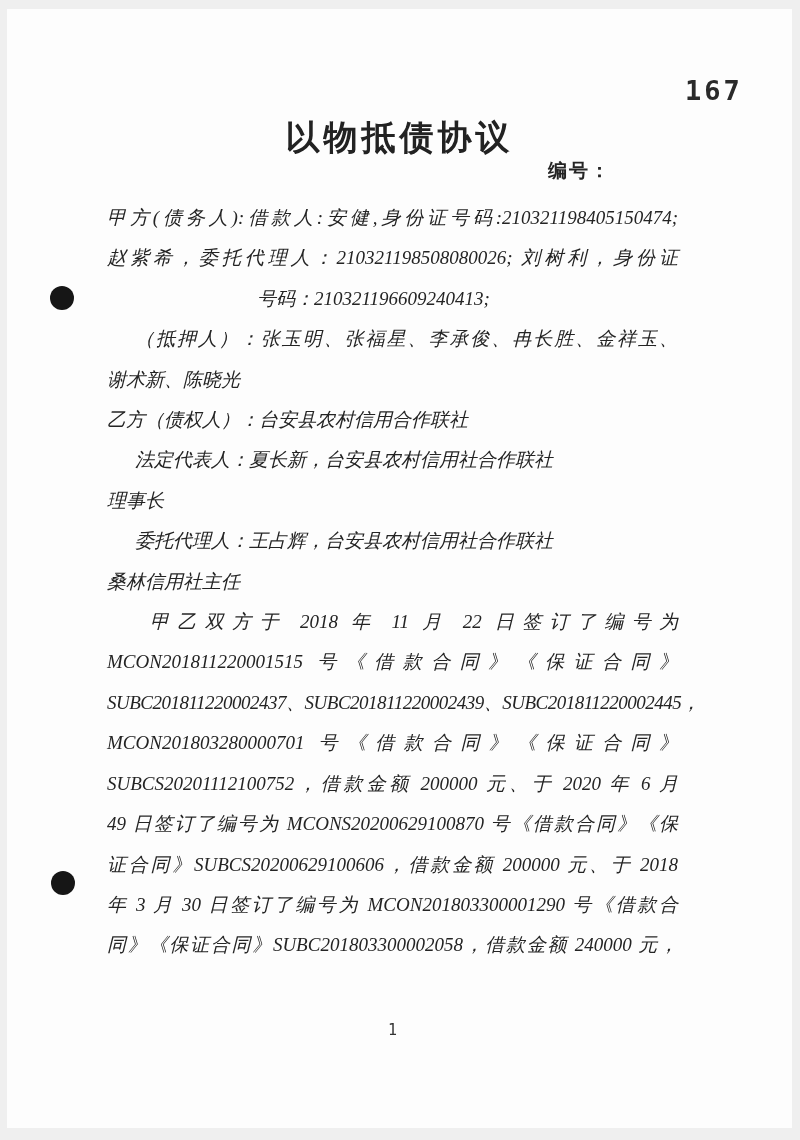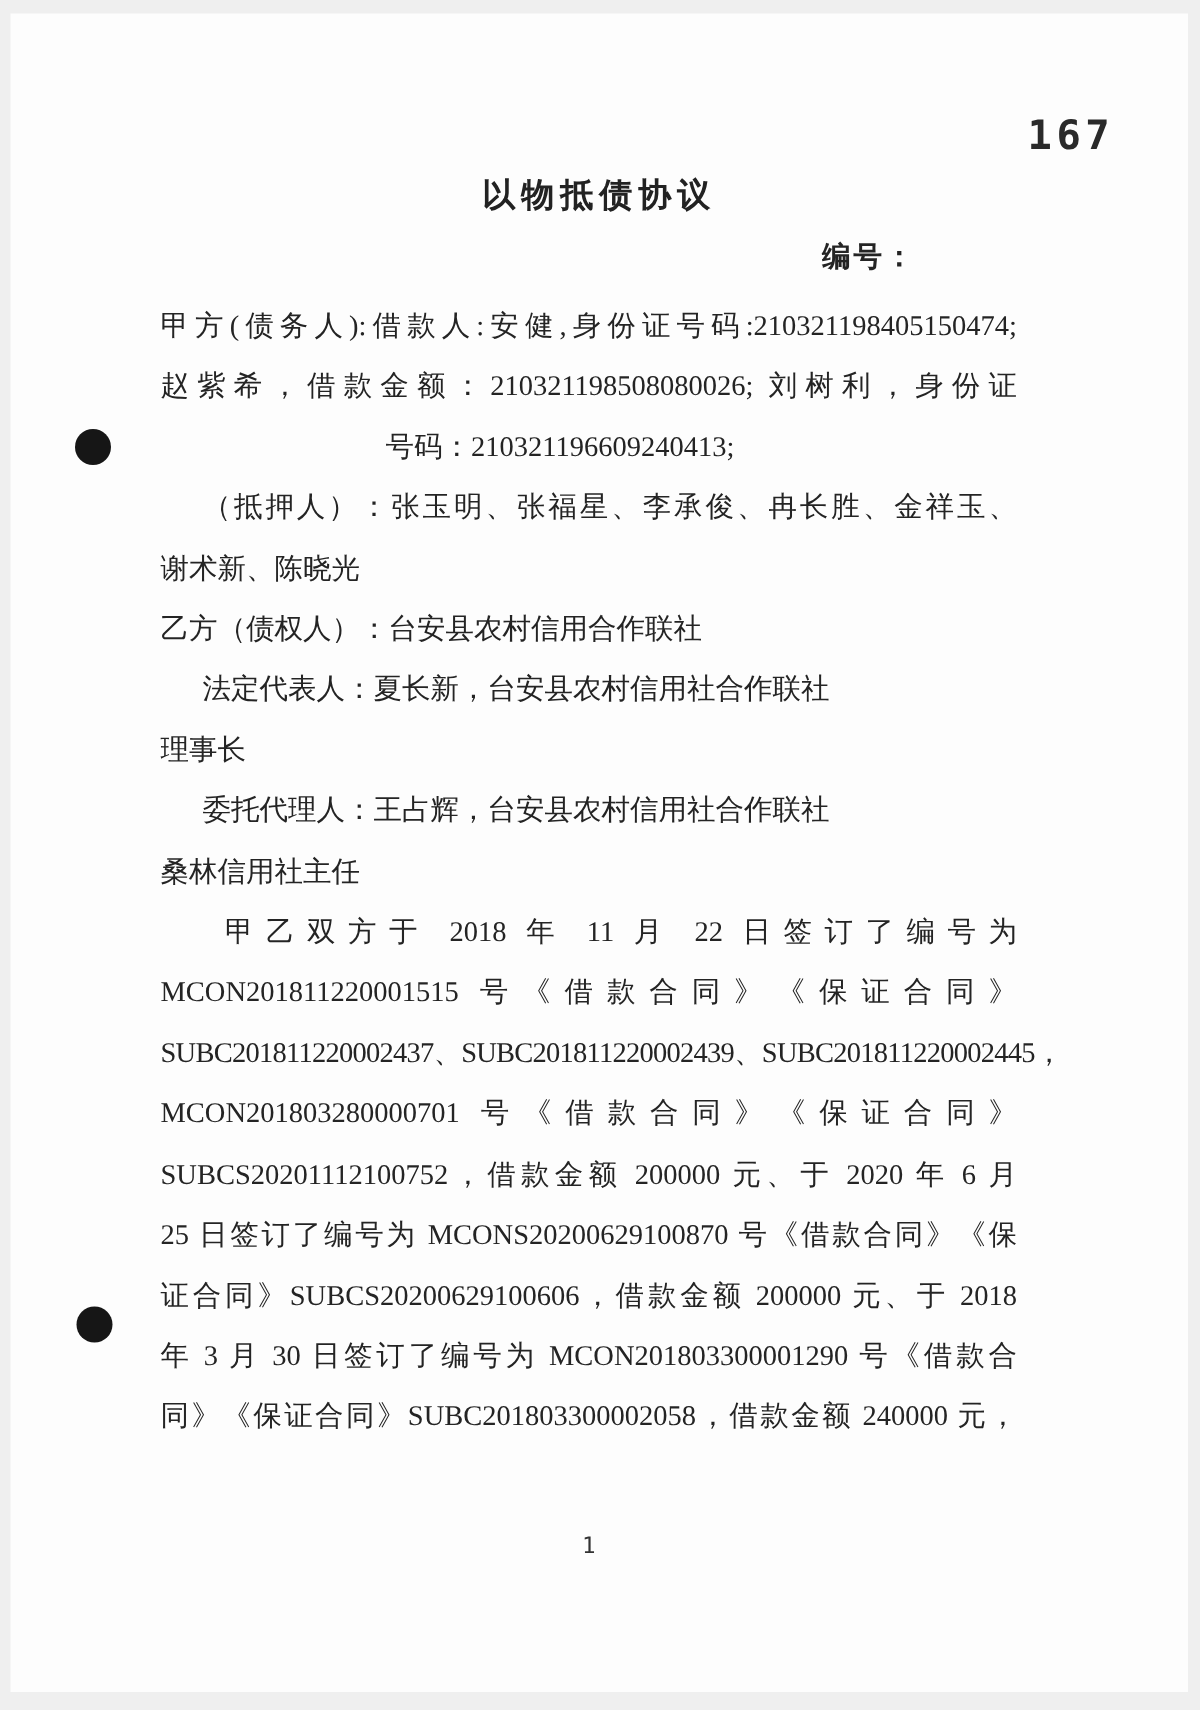--- a/index.html
+++ b/index.html
@@ -5,26 +5,26 @@
   html,body{margin:0;padding:0;}
   body{width:800px;height:1140px;background:#eeeeee;font-family:"Liberation Serif","DejaVu Serif",serif;}
   .scan{position:relative;width:800px;height:1140px;background:#efefef;overflow:hidden;}
   .paper{position:absolute;left:7px;top:9px;width:785px;height:1119px;background:#fdfdfd;color:#232323;}
 
   .corner-num{position:absolute;left:678px;top:66px;font-family:"DejaVu Sans Mono",monospace;
     font-weight:bold;font-size:27px;letter-spacing:3px;color:#2a2a2a;}
 
   .doc-title{position:absolute;left:0;top:106px;width:785px;text-align:center;
     font-family:"Liberation Sans","DejaVu Sans",sans-serif;font-weight:bold;
-    font-size:22px;letter-spacing:4px;color:#222;}
+    font-size:34px;letter-spacing:4px;color:#222;}
 
   .serial{position:absolute;left:541px;top:149px;font-weight:bold;font-size:19px;
     letter-spacing:2px;color:#242424;}
 
-  .doc-body{position:absolute;left:100px;top:189px;width:571px;}
+  .doc-body{position:absolute;left:100px;top:189px;width:571px;font-style:italic;}
   .line{font-size:19px;line-height:40.4px;white-space:nowrap;color:#242424;}
   .j{text-align:justify;text-align-last:justify;}
   .c{text-align:left;white-space:normal;}
   .i1{padding-left:28px;}
   .i2{padding-left:43px;}
   .i3{padding-left:150px;}
   .tight{letter-spacing:-0.5px;}
 
   .footer-num{position:absolute;left:100px;top:1012px;width:571px;text-align:center;
     font-size:15px;color:#333;font-family:"DejaVu Sans Mono",monospace;}
@@ -43,35 +43,35 @@
 
     <div class="doc-title">以物抵债协议</div>
 
     <div class="serial">编号：</div>
 
     <div class="hole top"></div>
     <div class="hole bottom"></div>
 
     <div class="doc-body">
       <div class="line j">甲方(债务人):借款人:安健,身份证号码:210321198405150474;</div>
-      <div class="line j">赵紫希，借款金额：210321198508080026; 刘树利，身份证</div>
+      <div class="line j">赵紫希，委托代理人：210321198508080026; 刘树利，身份证</div>
       <div class="line i3">号码：210321196609240413;</div>
       <div class="line i1 j">（抵押人）：张玉明、张福星、李承俊、冉长胜、金祥玉、</div>
       <div class="line">谢术新、陈晓光</div>
       <div class="line">乙方（债权人）：台安县农村信用合作联社</div>
       <div class="line i1">法定代表人：夏长新，台安县农村信用社合作联社</div>
       <div class="line c">理事长</div>
       <div class="line i1">委托代理人：王占辉，台安县农村信用社合作联社</div>
       <div class="line c">桑林信用社主任</div>
       <div class="line i2 j">甲乙双方于 2018 年 11 月 22 日签订了编号为</div>
       <div class="line j">MCON201811220001515 号《借款合同》《保证合同》</div>
       <div class="line j tight">SUBC201811220002437、SUBC201811220002439、SUBC201811220002445，</div>
       <div class="line j">MCON201803280000701 号《借款合同》《保证合同》</div>
       <div class="line j">SUBCS20201112100752，借款金额 200000 元、于 2020 年 6 月</div>
-      <div class="line j">25 日签订了编号为 MCONS20200629100870 号《借款合同》《保</div>
+      <div class="line j">49 日签订了编号为 MCONS20200629100870 号《借款合同》《保</div>
       <div class="line j">证合同》SUBCS20200629100606，借款金额 200000 元、于 2018</div>
       <div class="line j">年 3 月 30 日签订了编号为 MCON201803300001290 号《借款合</div>
       <div class="line j">同》《保证合同》SUBC201803300002058，借款金额 240000 元，</div>
     </div>
 
     <div class="footer-num">1</div>
 
   </div>
 </div>
 

